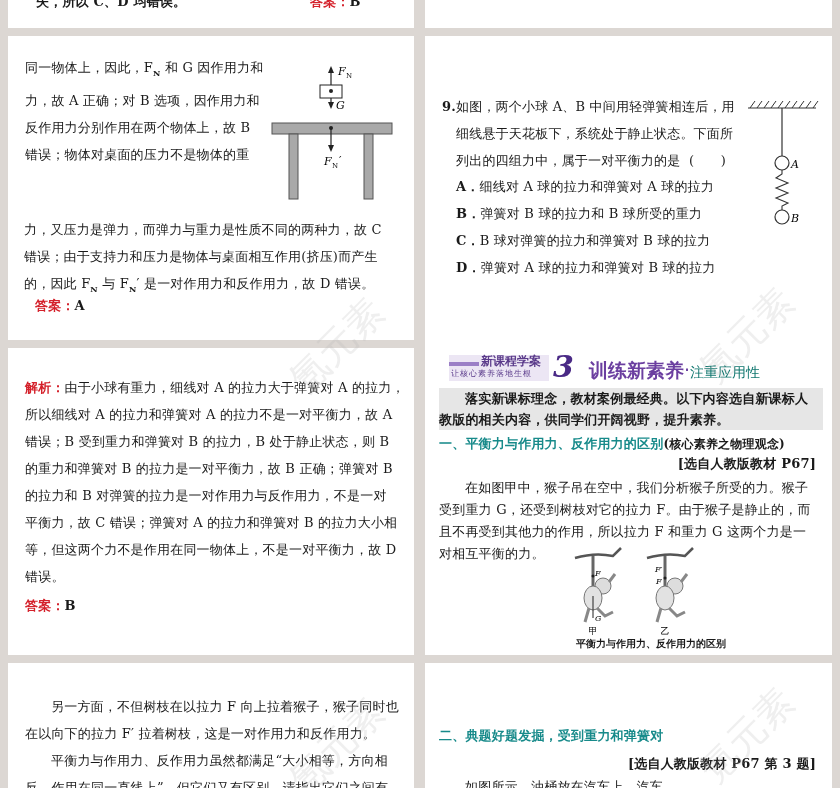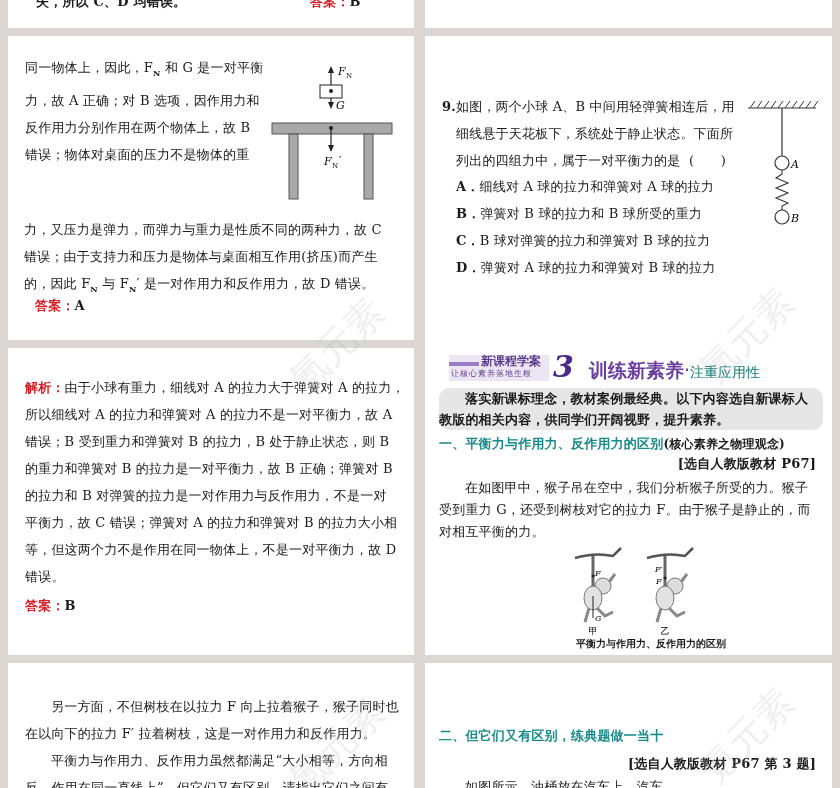--- a/index.html
+++ b/index.html
@@ -27,21 +27,21 @@
     <span class="b">失，所以 C、D 均错误。</span>
   </div>
   <div class="txt" style="left:302px;top:-12px;">
     <span class="red">答案：</span><span class="b">B</span>
   </div>
 </div>
 <div class="panel p-r" style="top:0;height:28px;"></div>
 
 <div class="panel p-l" style="top:36px;height:304px;">
   <div class="txt" style="left:17px;top:18px;width:240px;">
-    <span class="line"><span>同一物体上，因此，F</span><sub class="b" style="font-size:8px">N</sub><span> 和 G 是一对平衡</span></span>
+    <span class="line"><span>同一物体上，因此，F</span><sub class="b" style="font-size:8px">N</sub><span> 和 G 因作用力和</span></span>
     <span class="line">力，故 A 正确；对 B 选项，因作用力和</span>
     <span class="line">反作用力分别作用在两个物体上，故 B</span>
     <span class="line">错误；物体对桌面的压力不是物体的重</span>
   </div>
   <div class="txt" style="left:16px;top:180px;width:380px;">
     <span class="line">力，又压力是弹力，而弹力与重力是性质不同的两种力，故 C</span>
     <span class="line">错误；由于支持力和压力是物体与桌面相互作用(挤压)而产生</span>
     <span class="line"><span>的，因此 F</span><sub class="b" style="font-size:8px">N</sub><span> 与 F</span><sub class="b" style="font-size:8px">N</sub><span>′ 是一对作用力和反作用力，故 D 错误。</span></span>
   </div>
   <div class="txt" style="left:17px;top:256px;margin-left:10px;">
@@ -125,31 +125,32 @@
 <div class="panel p-r" style="top:348px;height:307px;">
   <div style="position:absolute;left:24px;top:7px;width:100px;height:26px;background:#ece6f4;">
     <div style="position:absolute;left:0;top:7px;width:30px;height:4px;background:#9b7fc6;"></div>
     <div style="position:absolute;left:32px;top:0;font-size:12px;color:#5a3a8a;font-weight:bold;line-height:13px;">新课程学案</div>
     <div style="position:absolute;left:2px;top:13px;font-size:8px;color:#5a3a8a;line-height:12px;letter-spacing:1px;">让核心素养落地生根</div>
   </div>
   <div style="position:absolute;left:128px;top:3px;font-size:30px;font-weight:bold;font-style:italic;color:#4a2a86;line-height:32px;">3</div>
   <div style="position:absolute;left:164px;top:10px;font-family:'DejaVu Sans',sans-serif;font-size:19px;line-height:24px;white-space:nowrap;">
     <span style="color:#6b3fa0;font-weight:bold;">训练新素养</span><span style="color:#6b3fa0;">·</span><span style="color:#0f766e;font-size:14px;">注重应用性</span>
   </div>
-  <div class="txt hl-band" style="left:14px;top:40px;width:384px;line-height:21px;border-radius:11px;">
+  <div class="txt hl-band" style="left:14px;top:40px;width:384px;line-height:21px;">
     <span class="line b indent">落实新课标理念，教材案例最经典。以下内容选自新课标人</span>
     <span class="line b">教版的相关内容，供同学们开阔视野，提升素养。</span>
   </div>
   <div class="txt" style="left:14px;top:86px;line-height:20px;white-space:nowrap;">
     <span class="teal">一、平衡力与作用力、反作用力的区别</span><span class="b" style="font-size:12px">(核心素养之物理观念)</span>
   </div>
   <div class="txt b right" style="right:16px;top:106px;line-height:20px;">[选自人教版教材 P67]</div>
   <div class="txt" style="left:14px;top:129px;width:384px;line-height:22px;">
     <span class="line indent">在如图甲中，猴子吊在空中，我们分析猴子所受的力。猴子</span>
     <span class="line">受到重力 G，还受到树枝对它的拉力 F。由于猴子是静止的，而</span>
+    <span class="line">且不再受到其他力的作用，所以拉力 F 和重力 G 这两个力是一</span>
     <span class="line">对相互平衡的力。</span>
   </div>
 
   <svg style="position:absolute;left:140px;top:198px;" width="180" height="90" viewBox="0 0 180 90">
     <g>
       <path d="M10 12 Q30 6 48 10 L56 2" fill="none" stroke="#555" stroke-width="2.5"></path>
       <line x1="28" y1="10" x2="28" y2="40" stroke="#666" stroke-width="3"></line>
       <circle cx="38" cy="40" r="8" fill="#ddd" stroke="#777"></circle>
       <ellipse cx="28" cy="52" rx="9" ry="12" fill="#e2e2e2" stroke="#777"></ellipse>
       <path d="M24 62 L20 76 M32 62 L40 70 L48 66" fill="none" stroke="#888" stroke-width="3"></path>
@@ -180,21 +181,21 @@
   <div class="txt" style="left:17px;top:30px;width:384px;">
     <span class="line indent">另一方面，不但树枝在以拉力 F 向上拉着猴子，猴子同时也</span>
     <span class="line">在以向下的拉力 F′ 拉着树枝，这是一对作用力和反作用力。</span>
     <span class="line indent">平衡力与作用力、反作用力虽然都满足“大小相等，方向相</span>
     <span class="line">反，作用在同一直线上”，但它们又有区别，请指出它们之间有</span>
   </div>
 </div>
 
 <div class="panel p-r" style="top:663px;height:125px;">
   <div class="txt" style="left:14px;top:59px;">
-    <span class="teal">二、但它们又有区别，练典题做一当十</span>
+    <span class="teal">二、典题好题发掘，受到重力和弹簧对</span>
   </div>
   <div class="txt b right" style="right:16px;top:87px;text-align:center;">[选自人教版教材 P67 第 3 题]</div>
   <div class="txt" style="left:40px;top:110px;">如图所示，油桶放在汽车上，汽车</div>
 </div>
 
 <div class="watermark" style="left:280px;top:320px;">氪元素</div>
 <div class="watermark" style="left:690px;top:310px;">氪元素</div>
 <div class="watermark" style="left:280px;top:720px;">氪元素</div>
 <div class="watermark" style="left:690px;top:710px;">氪元素</div>
 

